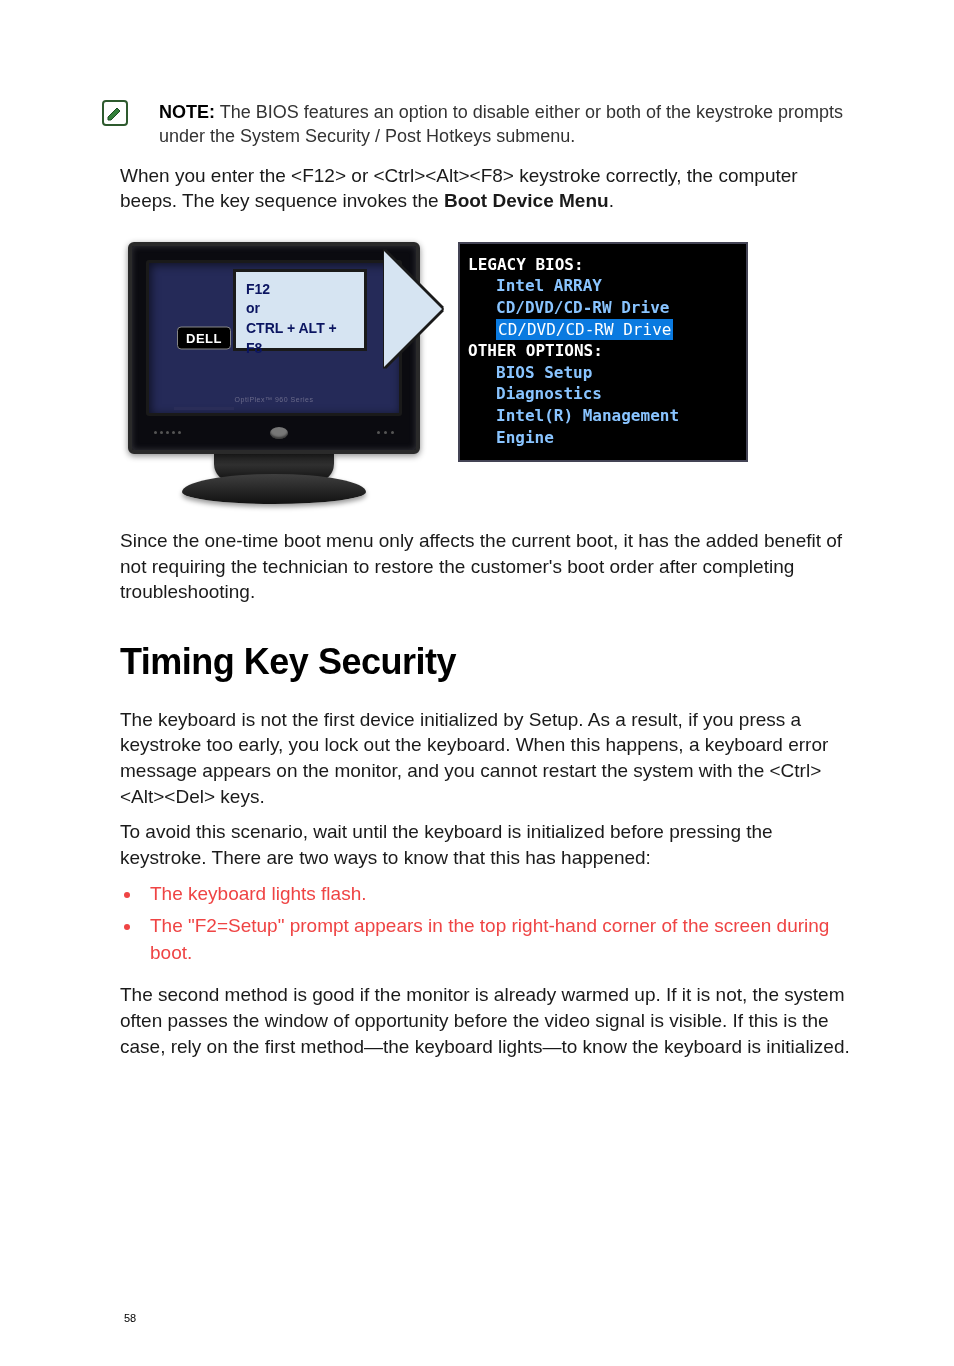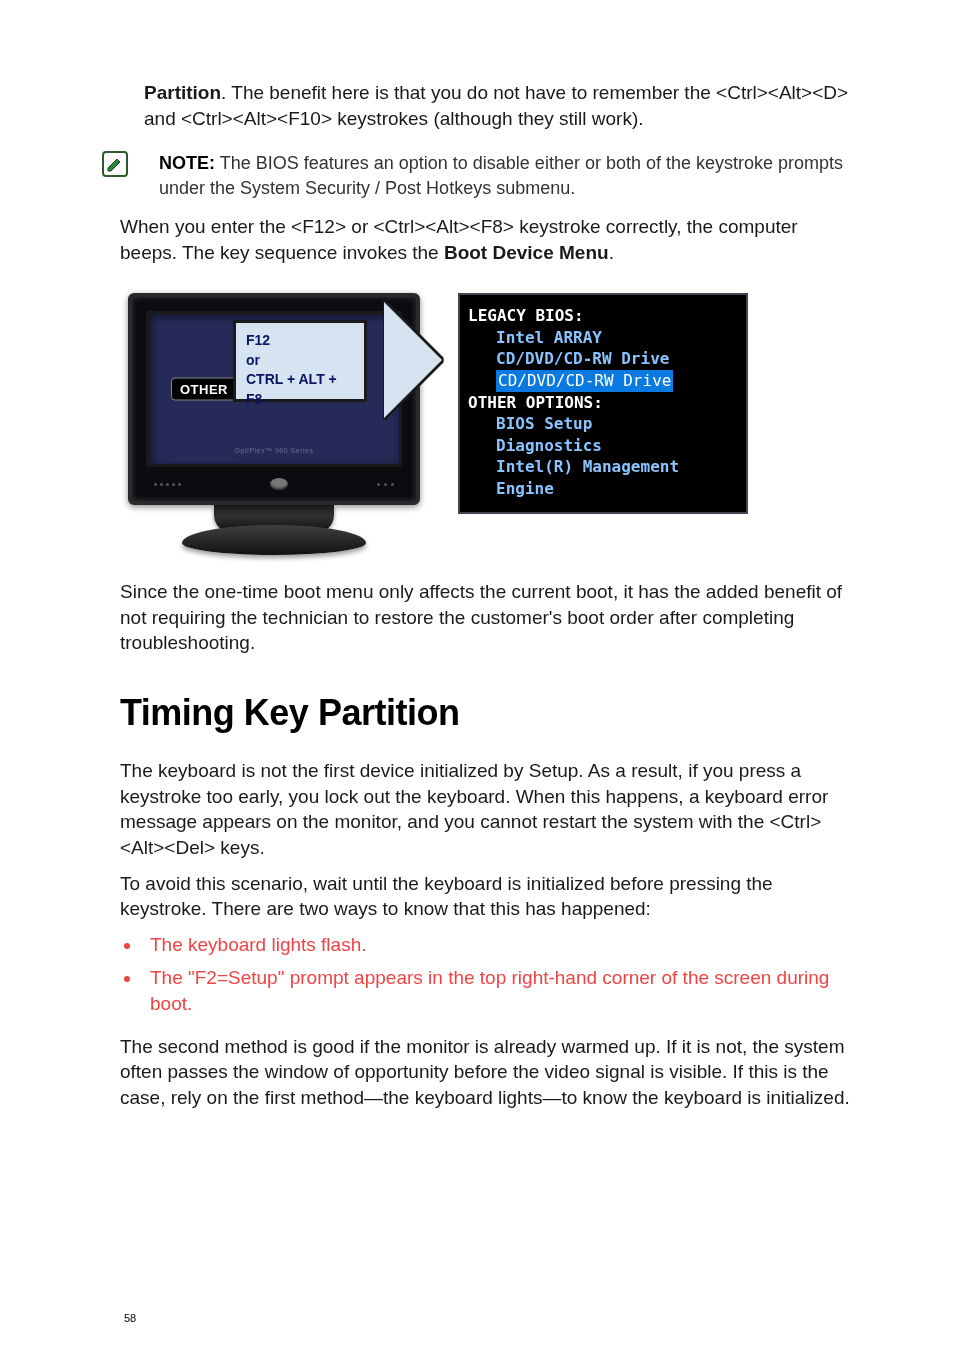--- a/index.html
+++ b/index.html
@@ -216,23 +216,20 @@
     font-size: 11px;
     font-weight: 400;
     color: #000;
   }
 </style>
 </head>
 <body>
 
 <div class="page">
 
-  <p class="para ind2">
-    <span class="bold">Partition</span><span>. The benefit here is that you do not have to remember the &lt;Ctrl&gt;&lt;Alt&gt;&lt;D&gt; and &lt;Ctrl&gt;&lt;Alt&gt;&lt;F10&gt; keystrokes (although they still work).</span>
-  </p>
 
   <div class="note-row">
     <span class="note-icon">
       <svg width="26" height="26" viewBox="0 0 26 26">
         <rect x="1" y="1" width="24" height="24" rx="3" fill="none" stroke="#2e5a2e" stroke-width="2"></rect>
         <path d="M6 17 L15 8 L18 11 L9 20 L6 20 Z" fill="#33803a" stroke="#1d4c21" stroke-width="1"></path>
         <path d="M15 8 L18 11" stroke="#1d4c21" stroke-width="1"></path>
       </svg>
     </span>
     <div class="note-text">
@@ -242,21 +239,21 @@
 
   <p class="para">
     <span>When you enter the &lt;F12&gt; or &lt;Ctrl&gt;&lt;Alt&gt;&lt;F8&gt; keystroke correctly, the computer beeps. The key sequence invokes the </span><span class="bold">Boot Device Menu</span><span>.</span>
   </p>
 
   <div class="figure-row">
 
     <div class="monitor-wrap">
       <div class="monitor-body">
         <div class="screen">
-          <div class="dell-badge">OTHER</div>
+          <div class="dell-badge">DELL</div>
           <div class="opti">OptiPlex™ 960 Series</div>
           <div class="bar"></div>
 
           <div class="arrow-wrap">
             <div class="arrow-head"></div>
             <div class="arrow-shaft">
               <div>F12</div>
               <div>or</div>
               <div>CTRL + ALT + F8</div>
             </div>
@@ -290,21 +287,21 @@
       <div class="head">OTHER OPTIONS:</div>
       <div class="item">BIOS Setup</div>
       <div class="item">Diagnostics</div>
       <div class="item">Intel(R) Management Engine</div>
     </div>
 
   </div>
 
   <p class="para">Since the one-time boot menu only affects the current boot, it has the added benefit of not requiring the technician to restore the customer's boot order after completing troubleshooting.</p>
 
-  <h2 class="h2">Timing Key Partition</h2>
+  <h2 class="h2">Timing Key Security</h2>
 
   <p class="para">The keyboard is not the first device initialized by Setup. As a result, if you press a keystroke too early, you lock out the keyboard. When this happens, a keyboard error message appears on the monitor, and you cannot restart the system with the &lt;Ctrl&gt;&lt;Alt&gt;&lt;Del&gt; keys.</p>
   <p class="para">To avoid this scenario, wait until the keyboard is initialized before pressing the keystroke. There are two ways to know that this has happened:</p>
 
   <ul class="bulleted">
     <li>The keyboard lights flash.</li>
     <li>The "F2=Setup" prompt appears in the top right-hand corner of the screen during boot.</li>
   </ul>
 
   <p class="para">The second method is good if the monitor is already warmed up. If it is not, the system often passes the window of opportunity before the video signal is visible. If this is the case, rely on the first method—the keyboard lights—to know the keyboard is initialized.</p>

